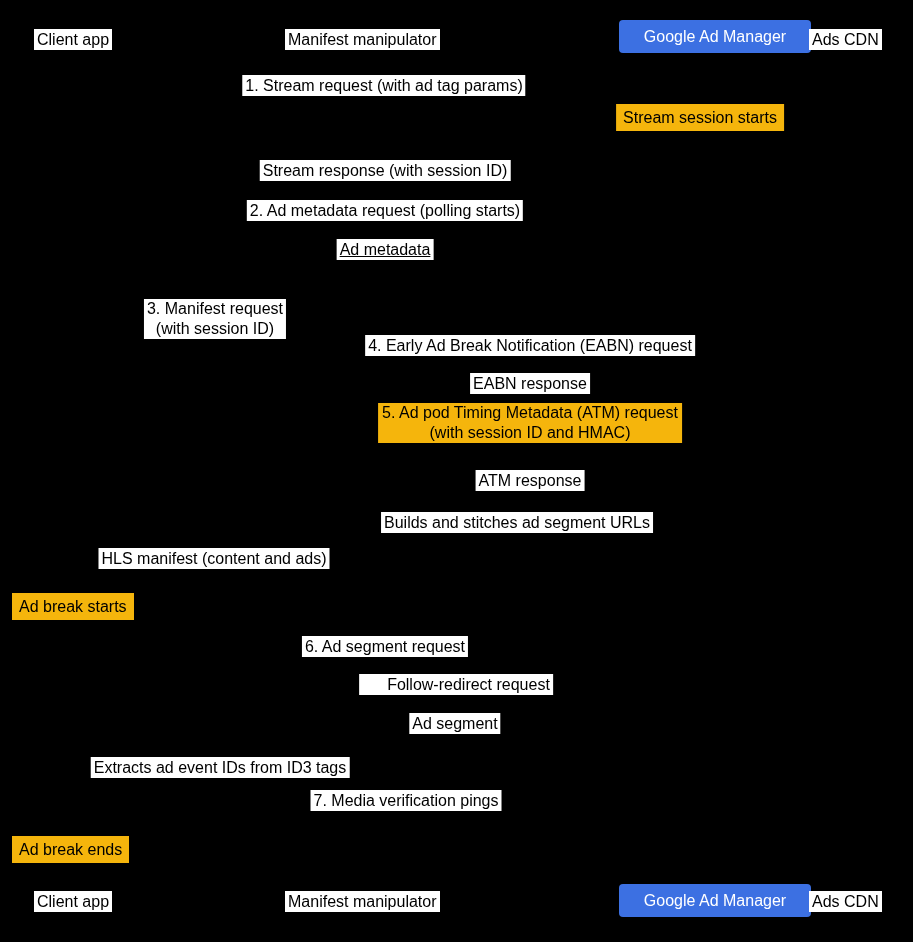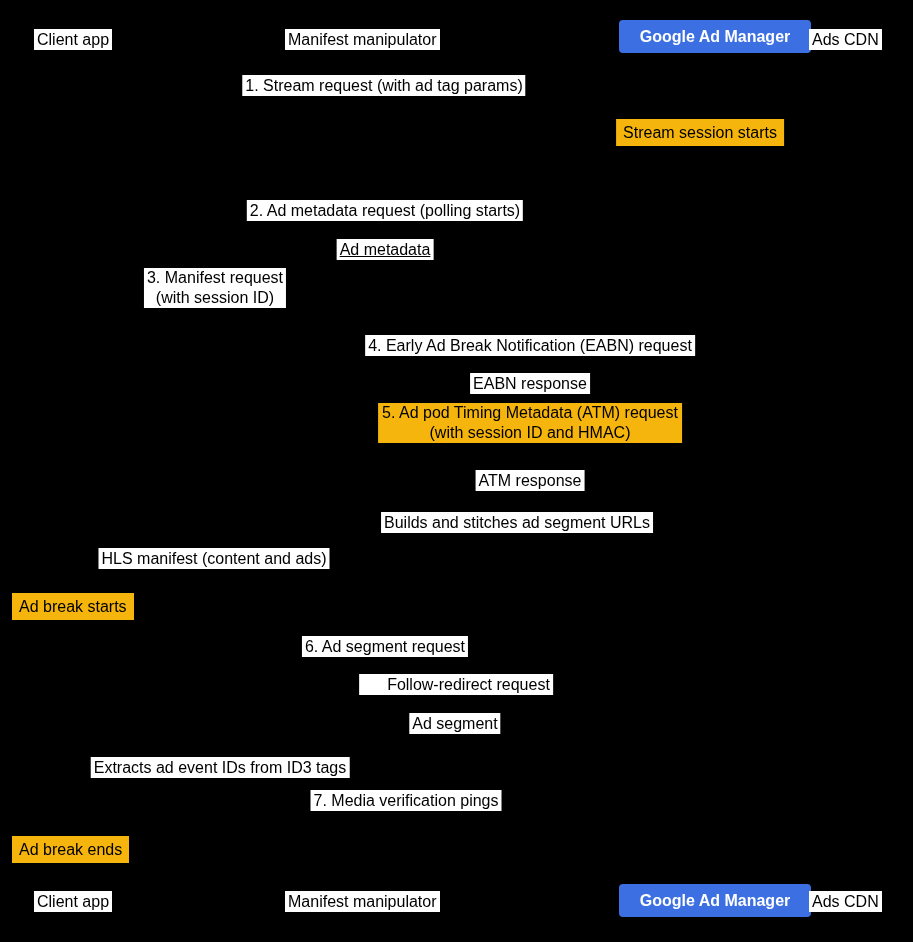--- a/index.html
+++ b/index.html
@@ -33,49 +33,50 @@
     position: absolute;
     background: var(--note_bg);
     color: var(--label_text);
     font-size: 16px;
     line-height: 21px;
     padding: 3px 7px;
     white-space: pre;
     text-align: center;
   }
   .note.multi { line-height: 20px; padding: 0 4px; }
-  .lbl.multi { line-height: 20px; }
+  .lbl.multi { line-height: 20px; margin-top: 31px; }
   .center { transform: translateX(-50%); }
   .actor-btn {
     position: absolute;
     background: var(--gam_bg);
     color: var(--gam_text);
     font-size: 16px;
-    font-weight: 700;
+    font-weight: 400;
     width: 192px;
     height: 33px;
     line-height: 33px;
     text-align: center;
     border-radius: 4px;
   }
 </style>
 </head>
 <body>
 
 <div class="diagram">
 
   <div class="lbl" style="left:34px; top:29px;">Client app</div>
   <div class="lbl" style="left:285px; top:29px;">Manifest manipulator</div>
   <div class="actor-btn" style="left:619px; top:20px;">Google Ad Manager</div>
   <div class="lbl" style="left:809px; top:29px;">Ads CDN</div>
 
   <div class="lbl center" style="left:384px; top:75px;">1. Stream request (with ad tag params)</div>
 
-  <div class="note center" style="left:700px; top:119px;">Stream session starts</div>
+  <div class="note center" style="left:700px; top:104px;">Stream session starts</div>
 
+  <div class="lbl center" style="left:385px; top:160px;">Stream response (with session ID)</div>
 
   <div class="lbl center" style="left:385px; top:200px;">2. Ad metadata request (polling starts)</div>
 
   <div class="lbl center" style="left:385px; top:239px;text-decoration:underline;">Ad metadata</div>
 
   <div class="lbl center multi" style="left:215px; top:268px;">3. Manifest request
 (with session ID)</div>
 
   <div class="lbl center" style="left:530px; top:335px;">4. Early Ad Break Notification (EABN) request</div>
 

